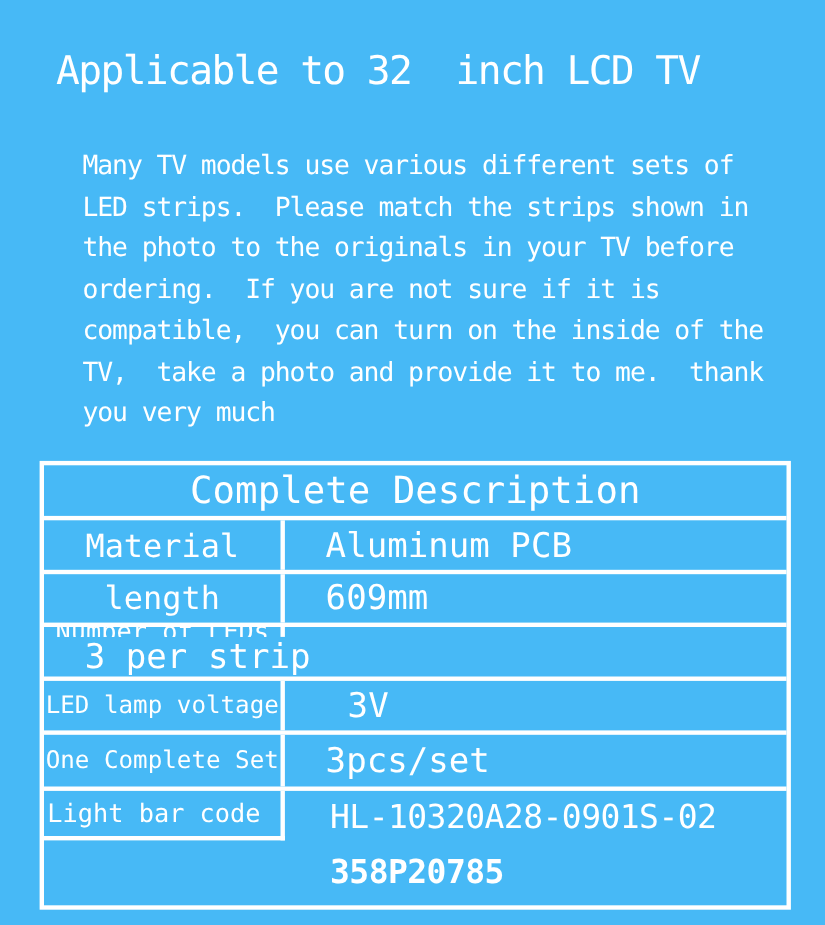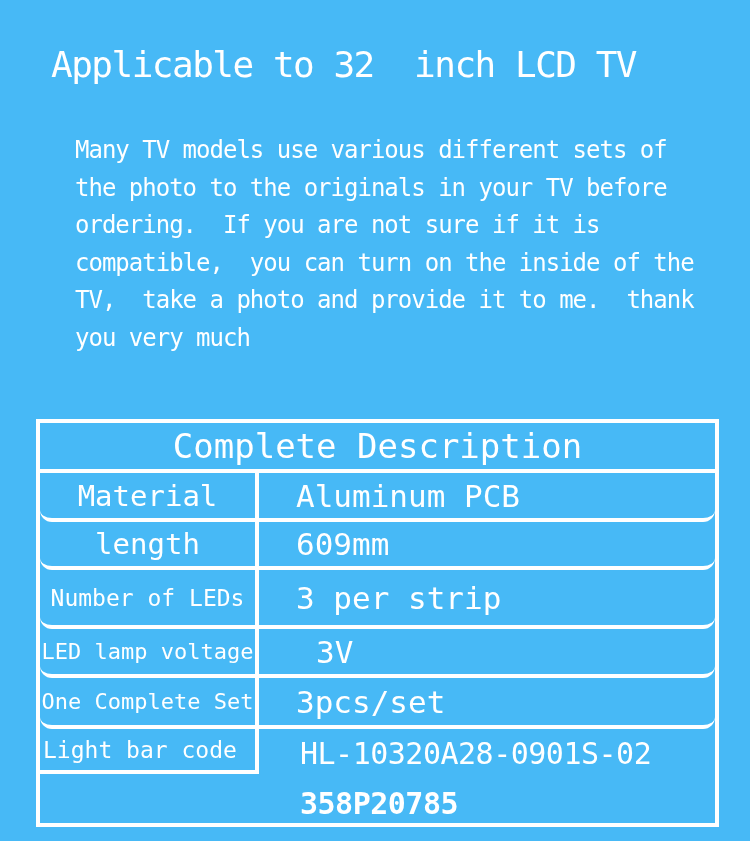--- a/index.html
+++ b/index.html
@@ -43,25 +43,24 @@
   .t-header {
     height: 50px;
     border-bottom: 4px solid var(--fg, #ffffff);
     display: flex; align-items: center; justify-content: center;
     font-size: 34px;
     white-space: pre;
   }
   .t-row {
     display: flex;
     border-bottom: 4px solid var(--fg, #ffffff);
-    border-radius: 12px;
   }
   .t-row.r0 { height: 49px; }
   .t-row.r1 { height: 48px; }
-  .t-row.r2 { height: 59px; }
+  .t-row.r2 { height: 49px; flex-direction: column; }
   .t-row.r3 { height: 49px; gap: 20px; }
   .t-row.r4 { height: 51px; }
   .t-label {
     width: 219px;
     border-right: 4px solid var(--fg, #ffffff);
     display: flex; align-items: center; justify-content: center;
     white-space: pre;
     overflow: hidden;
   }
   .t-value {
@@ -110,20 +109,21 @@
 </style>
 </head>
 <body>
 
 <div class="canvas">
 
   <div class="page-title">Applicable to 32  inch LCD TV</div>
 
   <div class="intro">
     <div class="intro-line">Many TV models use various different sets of</div>
+    <div class="intro-line">LED strips.  Please match the strips shown in</div>
     <div class="intro-line">the photo to the originals in your TV before</div>
     <div class="intro-line">ordering.  If you are not sure if it is</div>
     <div class="intro-line">compatible,  you can turn on the inside of the</div>
     <div class="intro-line">TV,  take a photo and provide it to me.  thank</div>
     <div class="intro-line">you very much</div>
   </div>
 
   <div class="ptable">
 
     <div class="t-header">Complete Description</div>

